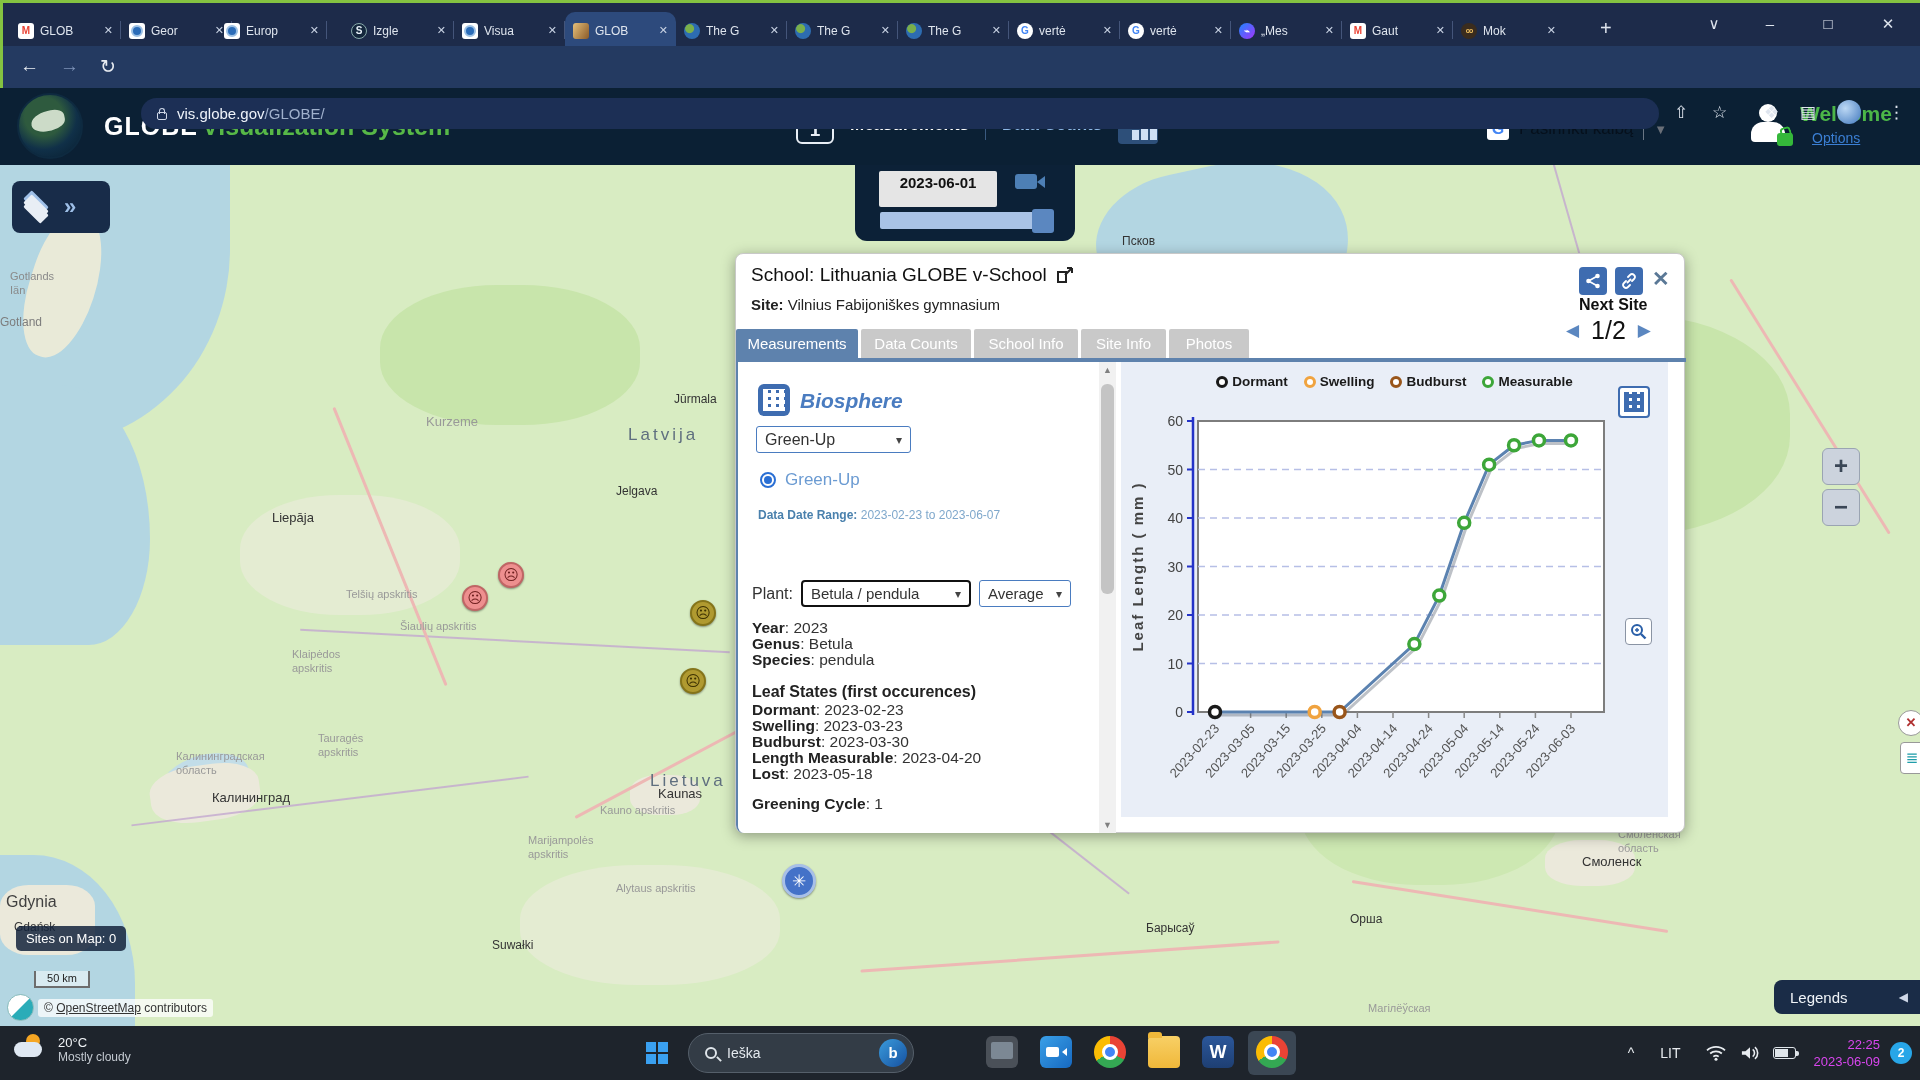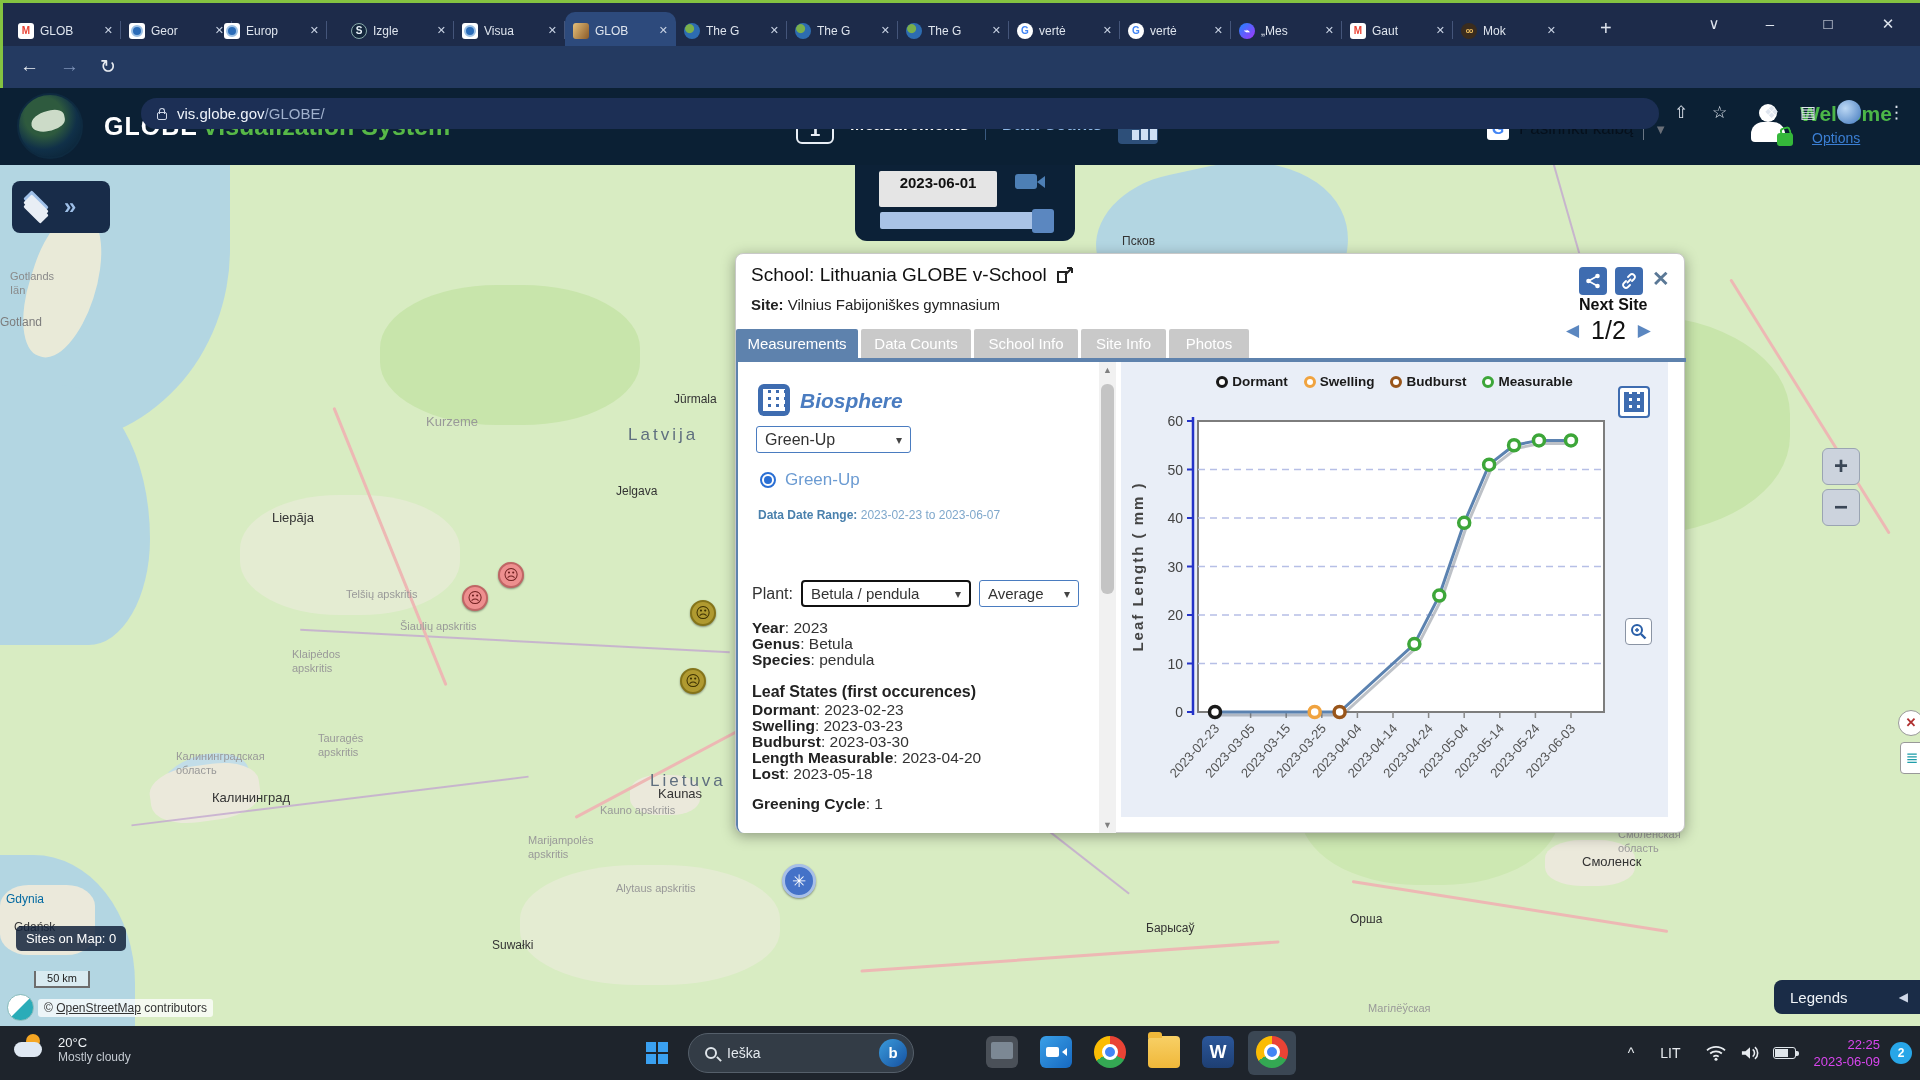--- a/index.html
+++ b/index.html
@@ -135,21 +135,21 @@
   .sel1{left:18px;top:64px;width:155px;height:27px;font-size:16px}
   .radiorow{position:absolute;left:22px;top:108px;display:flex;align-items:center;gap:9px}
   .radio{width:16px;height:16px;border-radius:50%;border:2px solid #2a6fd4;position:relative;cursor:pointer}
   .radio::after{content:"";position:absolute;inset:2px;border-radius:50%;background:#2a6fd4}
   .radiolabel{font-size:17px;color:#6b9bd2}
   .ddr{position:absolute;left:20px;top:140px;width:340px;font-size:12px;line-height:26px}
   .ddr b{color:#4a81ad;font-weight:700}
   .ddr span{color:#7fa8cc}
   .plantrow{position:absolute;left:14px;top:218px;display:flex;align-items:center;gap:8px;font-size:16px;color:#333}
   .sel2{position:relative;width:170px;height:27px;border:2px solid #111;border-radius:4px;font-size:15px}
-  .sel3{position:relative;width:100px;height:27px;font-size:15px}
+  .sel3{position:relative;width:92px;height:27px;font-size:15px}
   .infoline{position:absolute;left:14px;font-size:15.5px;color:#333}
   .infoline b{color:#222}
   .scrollbar{position:absolute;left:361px;top:0;width:17px;height:471px;background:#f1f1f1}
   .sbarrow{position:absolute;left:0;width:17px;height:16px;color:#808080;font-size:9px;text-align:center;line-height:16px;cursor:pointer}
   .sbthumb{position:absolute;left:2px;top:22px;width:13px;height:210px;background:#c4c4c4;border-radius:6px;cursor:pointer}
   .rightcol{position:absolute;left:383px;top:0;width:547px;height:455px;background:#e9eef7}
   .clegend{position:absolute;left:0;top:12px;width:547px;display:flex;justify-content:center;gap:16px}
   .clegend .item{display:flex;align-items:center;gap:4px;font-size:13.5px;font-weight:700;color:#1a1a1a}
   .clegend .ring{width:12px;height:12px;border-radius:50%;background:#fff;border-width:3.5px;border-style:solid}
   .tablebtn{position:absolute;left:497px;top:24px;width:32px;height:32px;background:#fff;border:2px solid #3e6cb0;border-radius:4px;cursor:pointer}
@@ -400,21 +400,21 @@
         <div class="maplabel" style="left: 650px; top: 605px; font-size: 17px; color: rgb(95, 111, 127); letter-spacing: 3px;">Lietuva</div>
         <div class="maplabel" style="left: 658px; top: 621px; font-size: 13px; color: rgb(51, 51, 51);">Kaunas</div>
         <div class="maplabel" style="left: 600px; top: 639px; font-size: 11px; color: rgb(153, 153, 153);">Kauno apskritis</div>
         <div class="maplabel" style="left: 176px; top: 585px; font-size: 11px; color: rgb(153, 153, 153);">Калининградская
 область</div>
         <div class="maplabel" style="left: 212px; top: 625px; font-size: 13px; color: rgb(51, 51, 51);">Калининград</div>
         <div class="maplabel" style="left: 528px; top: 669px; font-size: 11px; color: rgb(153, 153, 153);">Marijampolės
 apskritis</div>
         <div class="maplabel" style="left: 616px; top: 717px; font-size: 11px; color: rgb(153, 153, 153);">Alytaus apskritis</div>
         <div class="maplabel" style="left: 492px; top: 773px; font-size: 12px; color: rgb(51, 51, 51);">Suwałki</div>
-        <div class="maplabel" style="left: 6px; top: 727px; font-size: 12px; color: #0369a1;">Gdynia</div>
+        <div class="maplabel" style="left: 6px; top: 727px; font-size: 16px; color: #404040;">Gdynia</div>
         <div class="maplabel" style="left: 14px; top: 755px; font-size: 12px; color: rgb(51, 51, 51);">Gdańsk</div>
         <div class="maplabel" style="left: 1350px; top: 747px; font-size: 12px; color: rgb(51, 51, 51);">Орша</div>
         <div class="maplabel" style="left: 1146px; top: 756px; font-size: 12px; color: rgb(51, 51, 51);">Барысаў</div>
         <div class="maplabel" style="left: 1582px; top: 689px; font-size: 13px; color: rgb(51, 51, 51);">Смоленск</div>
         <div class="maplabel" style="left: 1618px; top: 663px; font-size: 11px; color: rgb(153, 153, 153);">Смоленская
 область</div>
         <div class="maplabel" style="left: 1368px; top: 837px; font-size: 11px; color: rgb(153, 153, 153);">Магілёўская</div>
         <div class="maplabel" style="left: 1122px; top: 69px; font-size: 12px; color: rgb(51, 51, 51);">Псков</div>
       </div>
     <div id="mapmarkers">

